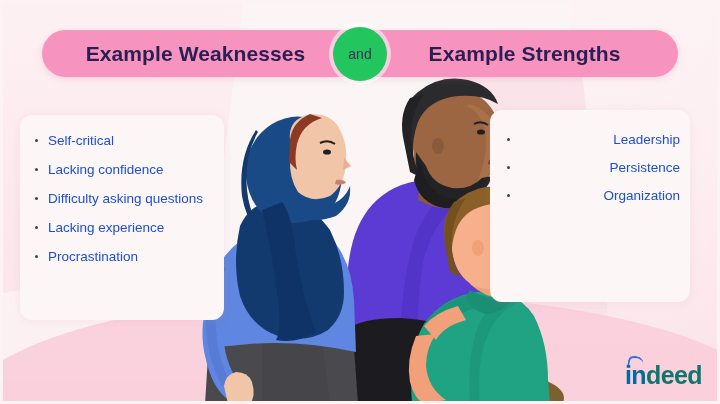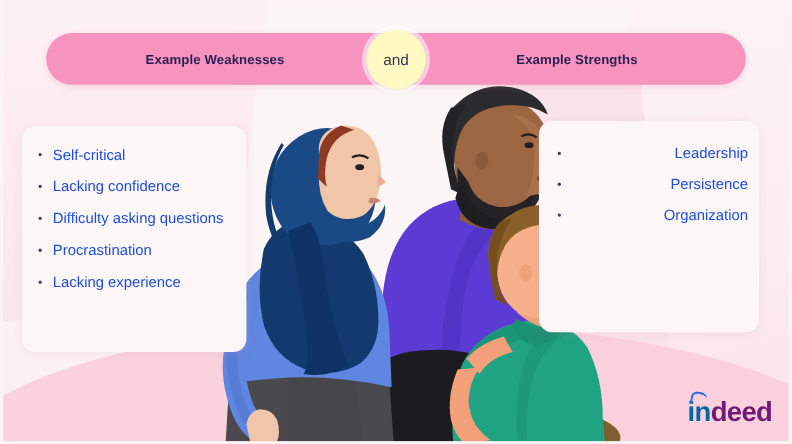--- a/index.html
+++ b/index.html
@@ -46,31 +46,31 @@
 
   
   .header{
     position:absolute;left:42px;top:30px;width:636px;height:47px;
     background:#f793bf;border-radius:24px;
     box-shadow:0 2px 6px rgba(214,120,160,.22);
     display:flex;align-items:center;
   }
   .header-title{
     flex:1;text-align:center;
-    color:#291f52;font-size:12px;font-weight:bold;
+    color:#291f52;font-size:21px;font-weight:bold;
     letter-spacing:.1px;
     font-family:"Liberation Sans", sans-serif;
   }
   .header-left{padding-right:22px;}
   .header-right{}
   .and-circle{
     position:absolute;left:50%;top:50%;
     transform:translate(-50%,-50%);
     width:54px;height:54px;border-radius:50%;
-    background:#fef9c3;
+    background:#22c55e;
     box-shadow:0 0 0 4px rgba(255,255,255,.55), 0 1px 4px rgba(180,110,145,.25);
     display:flex;align-items:center;justify-content:center;
     color:#3b3552;font-size:14px;
   }
 
   
   .card{
     position:absolute;
     background:#fdf6f6;
     border-radius:12px;
@@ -100,21 +100,21 @@
   .logo{
     position:absolute;right:18px;bottom:16px;
     display:flex;align-items:flex-end;
   }
   .logo-text{
     font-size:25px;font-weight:bold;letter-spacing:-.6px;
     font-family:"Liberation Sans", sans-serif;
     line-height:1;
   }
   .logo-in{color:#0369a1;}
-  .logo-deed{color:#701a75;}
+  .logo-deed{color:#0f766e;}
   .logo-arc{
     position:absolute;left:3px;top:-7px;width:13px;height:9px;
     border-top:2.4px solid #2f6fe4;
     border-left:2.4px solid #2f6fe4;
     border-radius:60% 60% 0 0;
     transform:rotate(12deg);
   }
 </style>
 </head>
 <body>
@@ -257,25 +257,25 @@
       <li>
         <span class="bullet"></span>
         <span>Lacking confidence</span>
       </li>
       <li>
         <span class="bullet"></span>
         <span>Difficulty asking questions</span>
       </li>
       <li>
         <span class="bullet"></span>
+        <span>Lacking experience</span>
+      </li>
+      <li>
+        <span class="bullet"></span>
         <span>Procrastination</span>
-      </li>
-      <li>
-        <span class="bullet"></span>
-        <span>Lacking experience</span>
       </li>
     </ul>
   </div>
 
   <div class="card card-right">
     <ul class="list">
       <li>
         <span class="bullet"></span>
         <span>Leadership</span>
       </li>

